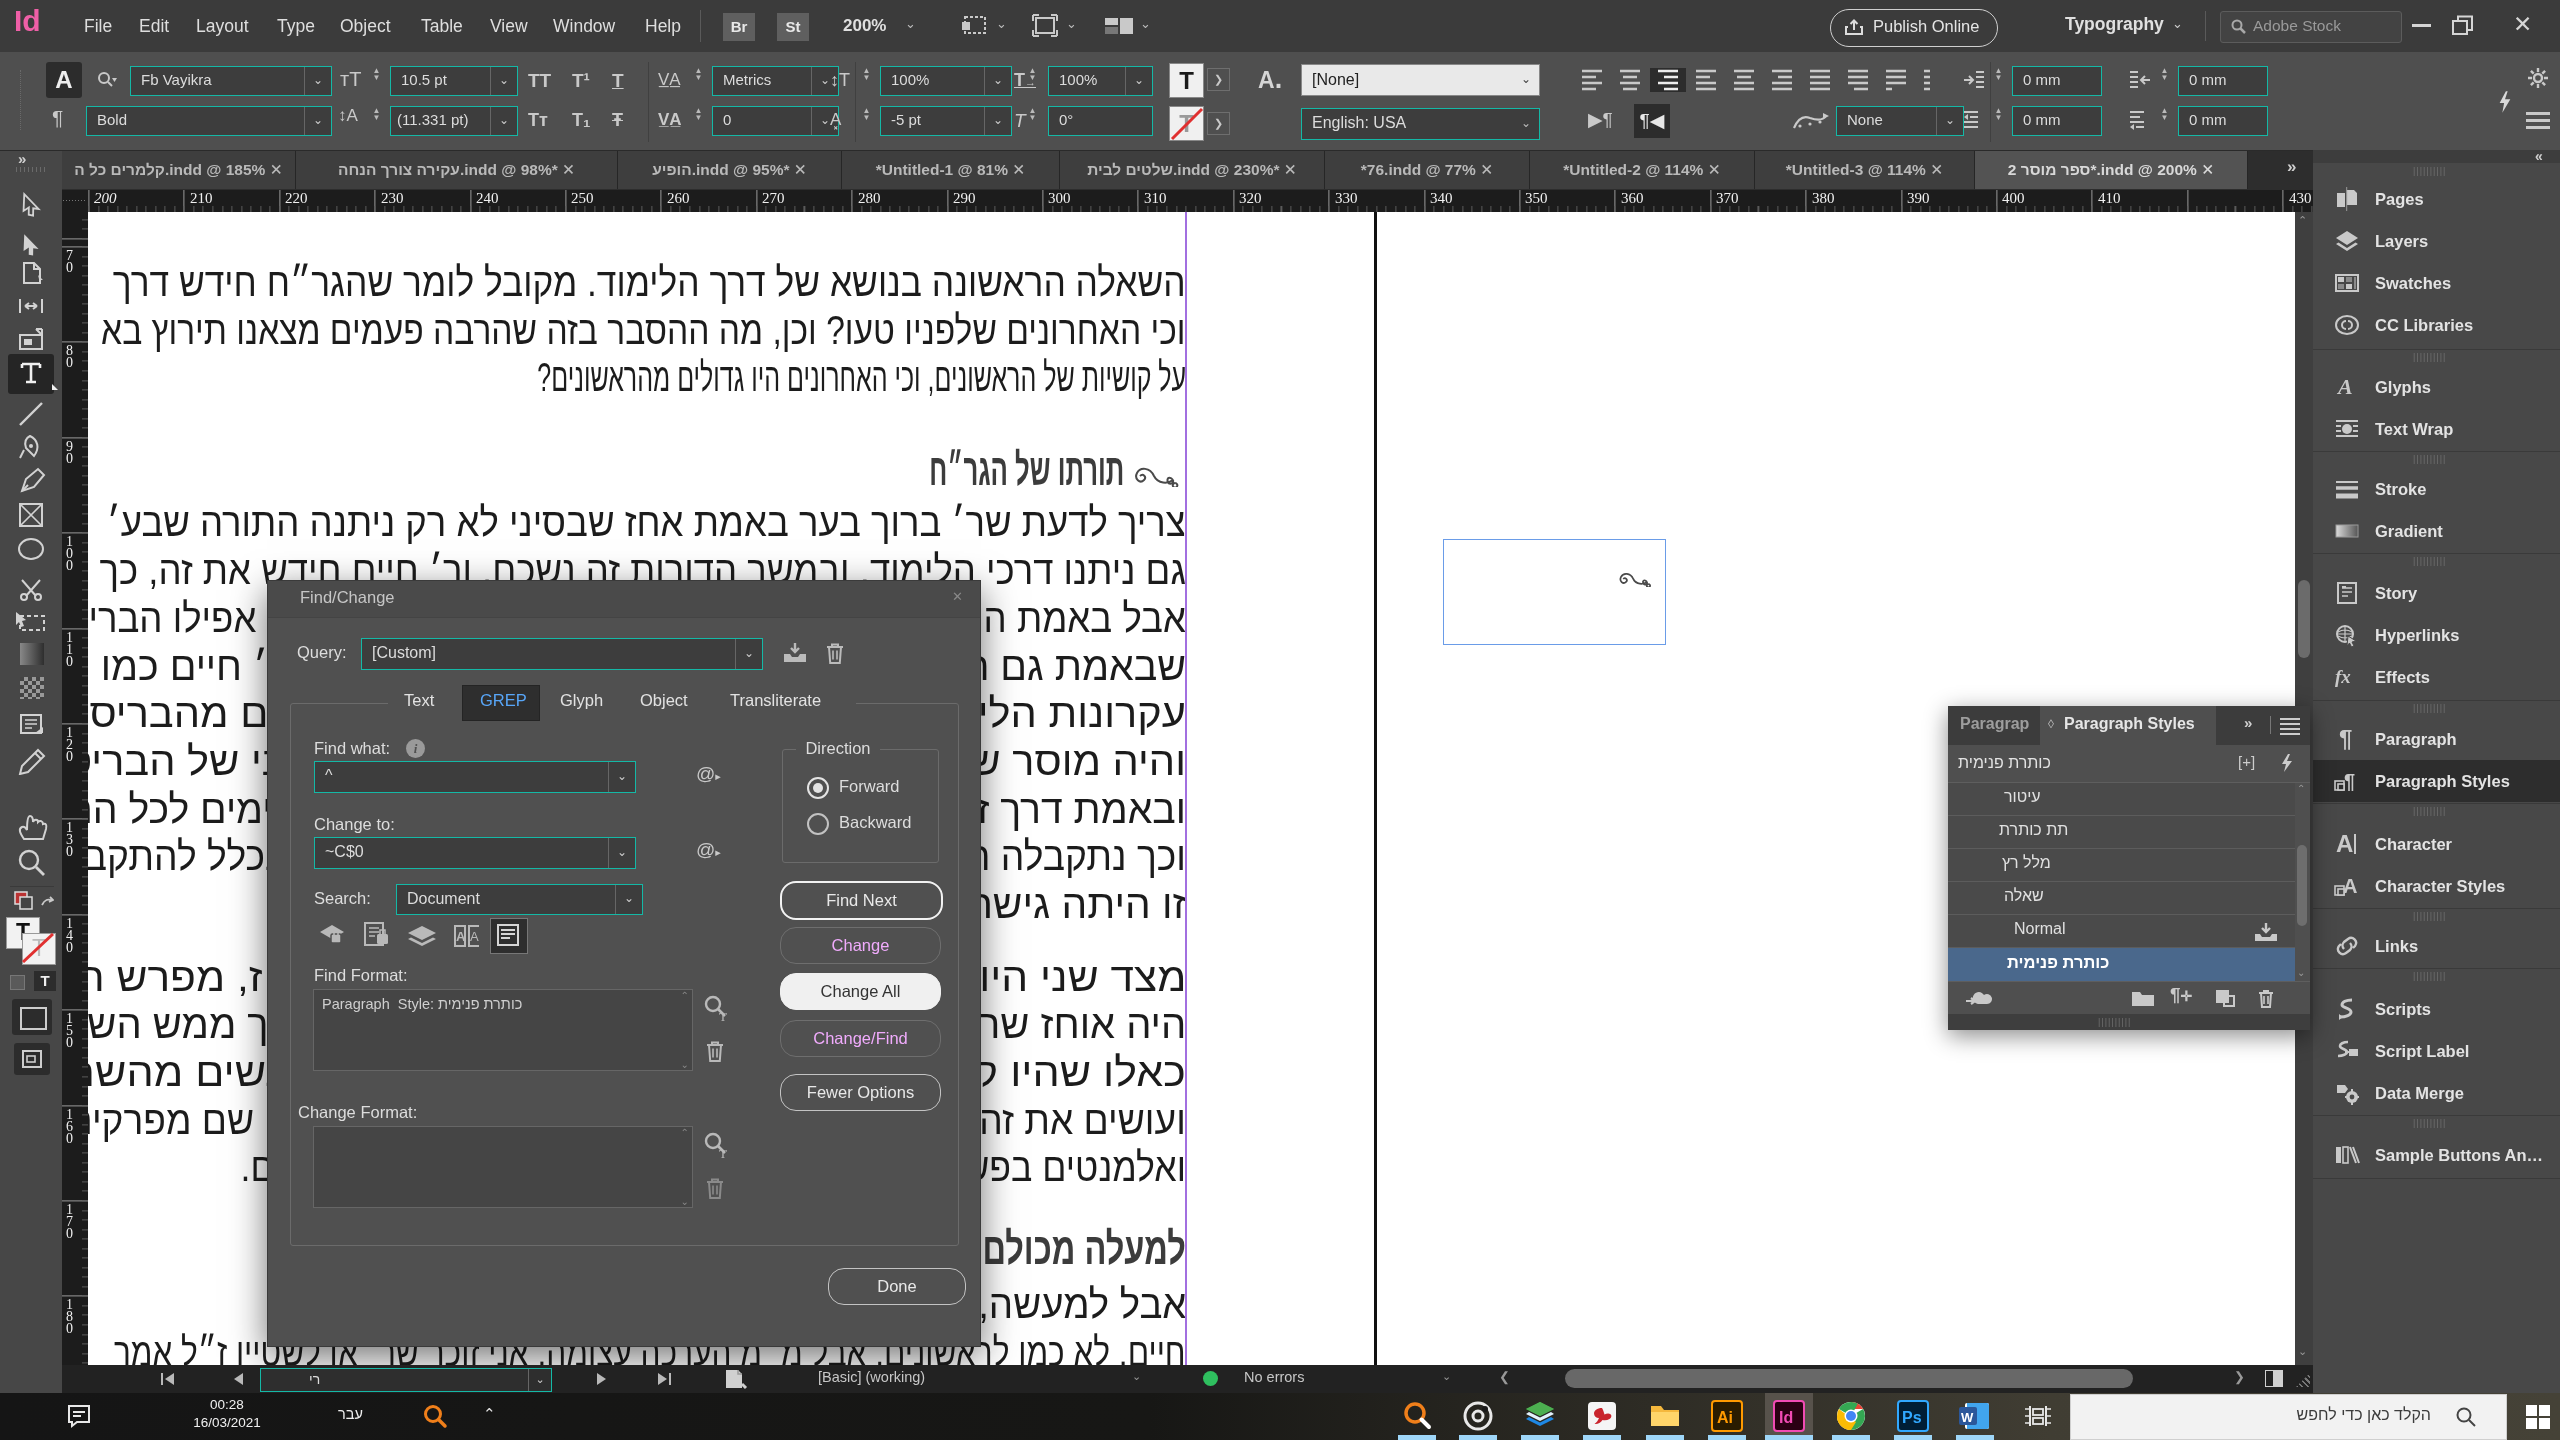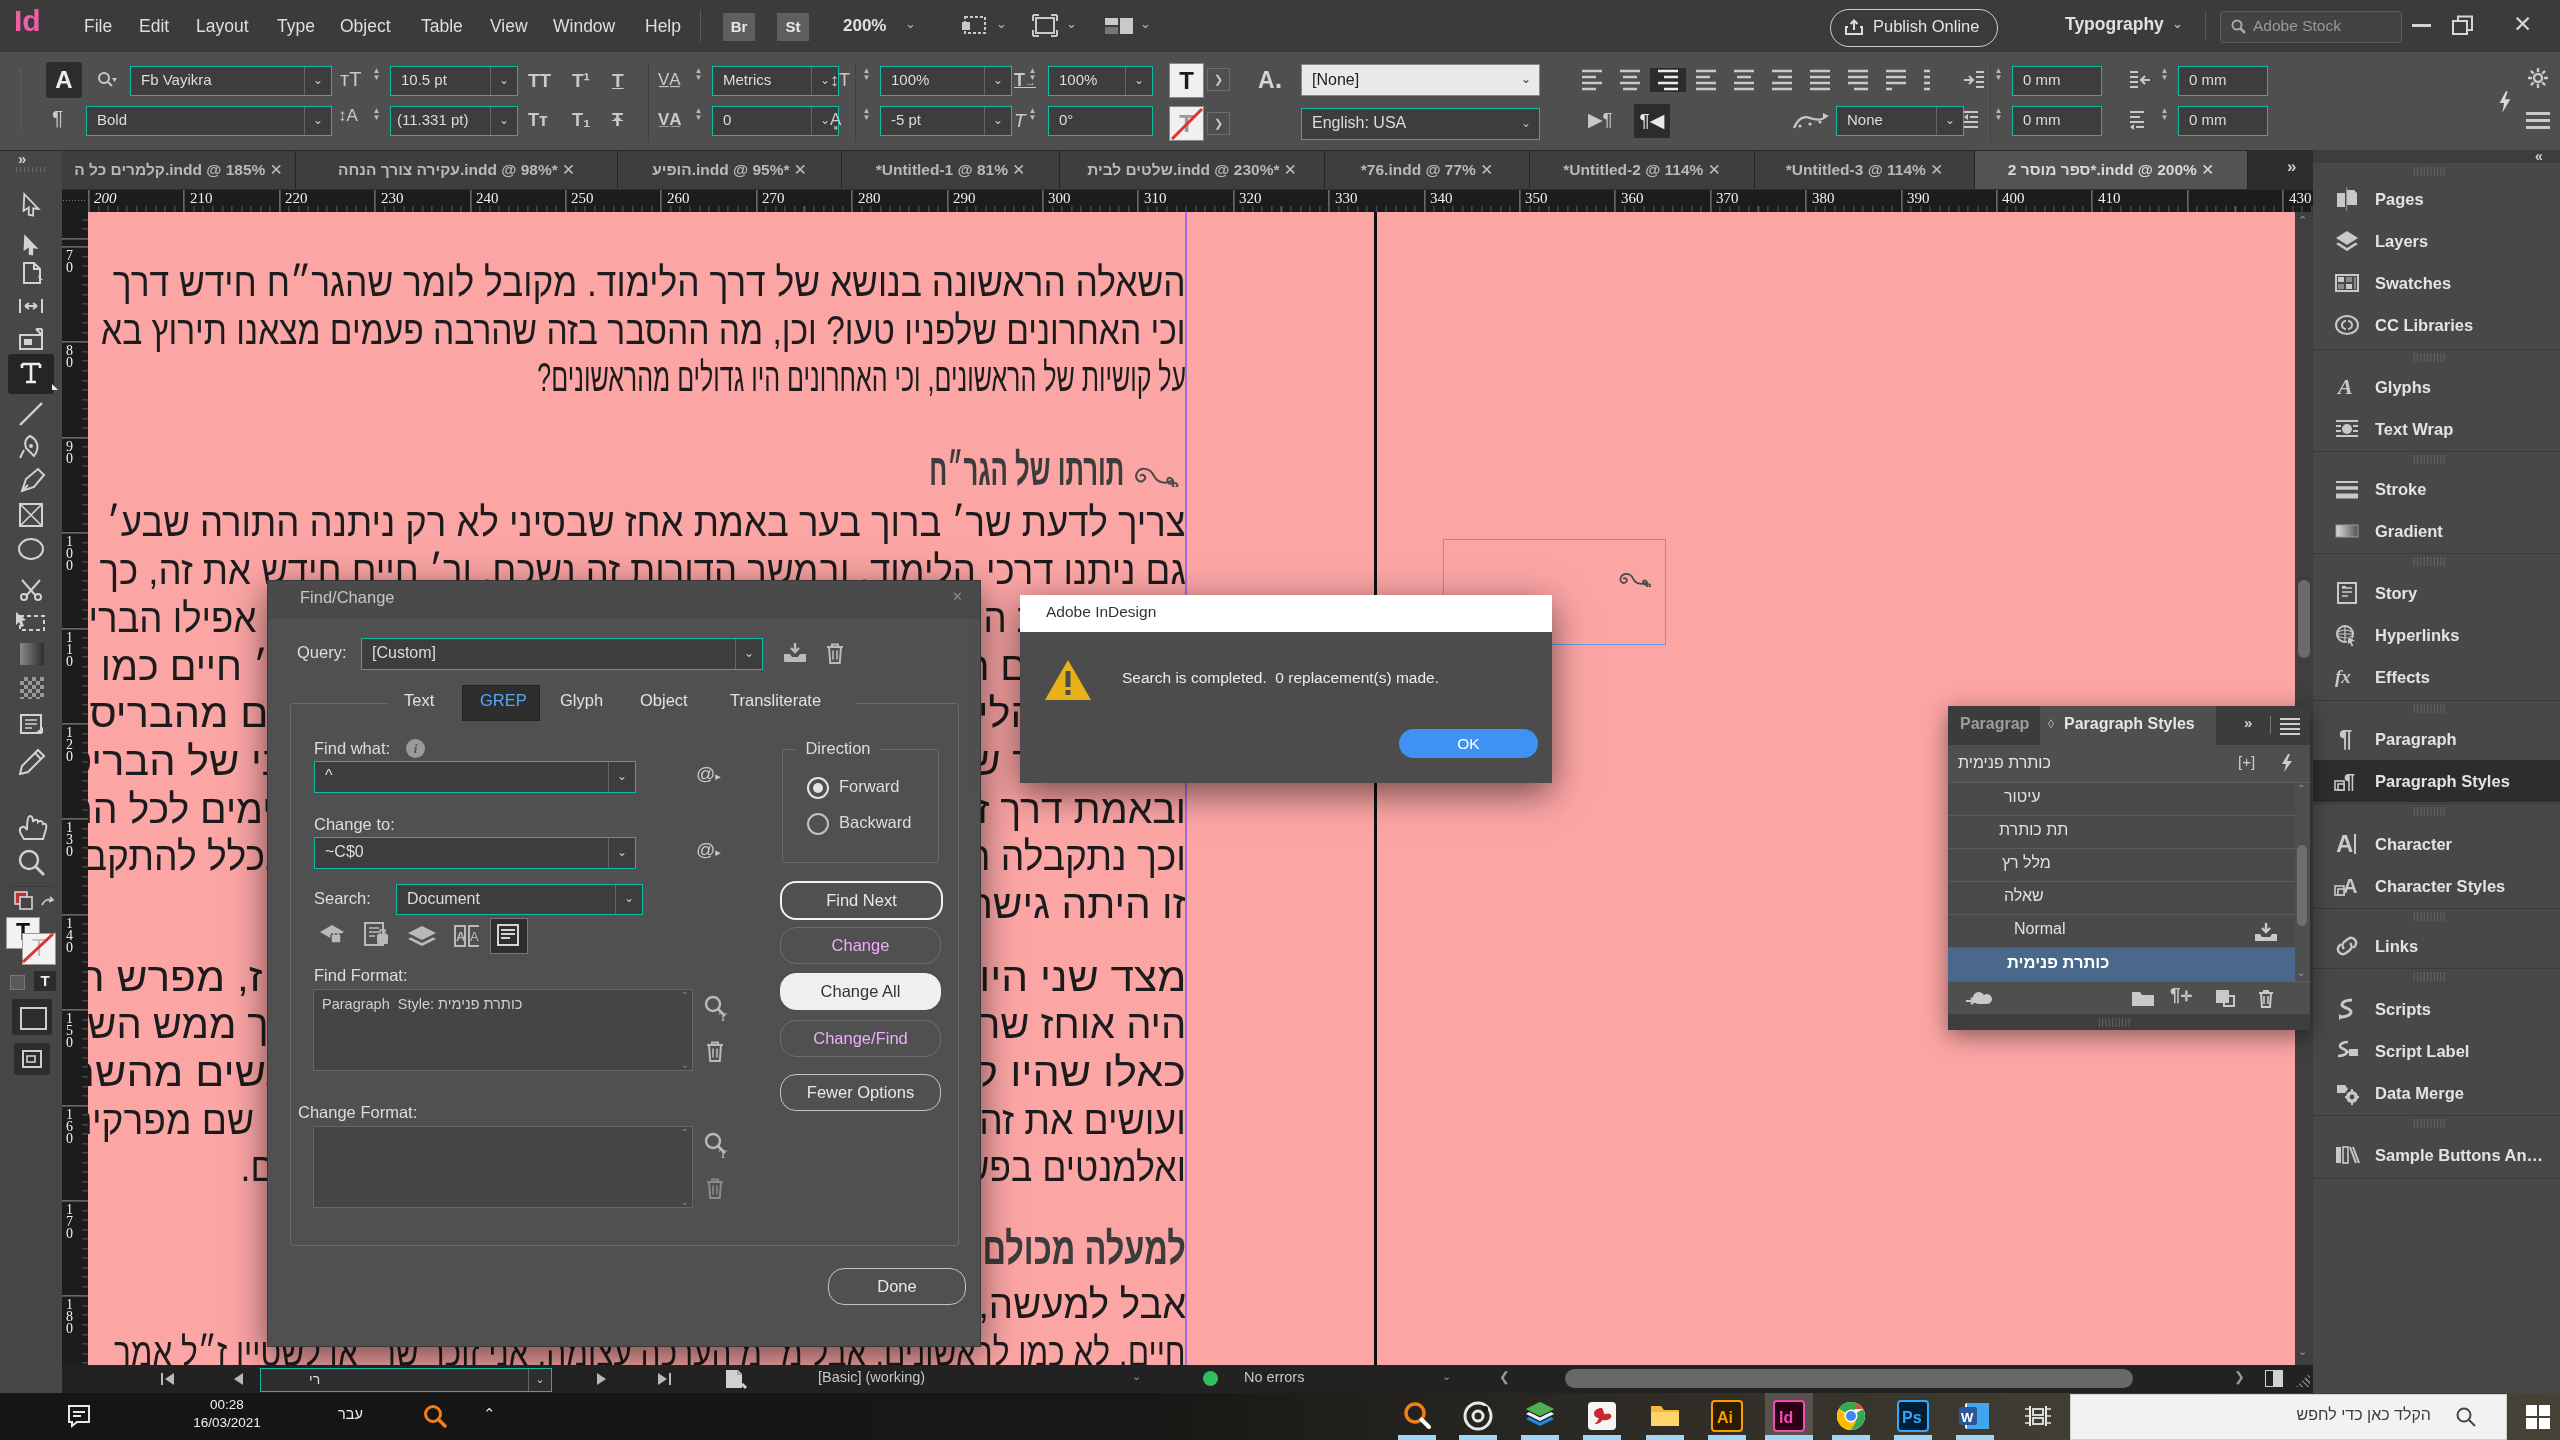--- a/index.html
+++ b/index.html
@@ -34,21 +34,21 @@
     background-image:repeating-linear-gradient(180deg,#5a5a5a 0 1px,transparent 1px 9.54px),
                      repeating-linear-gradient(180deg,#999 0 1px,transparent 1px 95.4px);
     background-size:6px 100%,100% 100%;
     background-position:right 34.4px,0 34.4px;
     background-repeat:repeat-y,repeat-y;}
   .vnum{position:absolute;left:4px;color:#f0f0f0;font-size:14px;line-height:12px;font-family:"Liberation Serif",serif;}
   
   #toolbar{left:0;top:151px;width:62px;height:1242px;background:#474747;border-right:1px solid #333;}
   .tool{position:absolute;left:0;width:62px;text-align:center;color:#d2d2d2;}
   
-  #canvas{left:88px;top:212px;width:2225px;height:1153px;background:#fca5a5;overflow:hidden;}
+  #canvas{left:88px;top:212px;width:2225px;height:1153px;background:#ffffff;overflow:hidden;}
   #textclip{position:absolute;left:0;top:-212px;width:1090px;height:1365px;overflow:hidden;}
   .hl{position:absolute;right:0;line-height:1;direction:rtl;white-space:nowrap;color:#1c1c1c;
       transform-origin:100% 50%;}
   
   .btn{position:absolute;border:1.5px solid #c3c3c3;border-radius:16px;color:#e8e8e8;
        font-size:16.5px;text-align:center;}
   .btn.dis{border-color:#6e6e6e;color:#f0abfc;}
   
   #dock{left:2313px;top:150px;width:247px;height:1243px;background:#484848;}
   .ditem{position:absolute;left:0;width:247px;height:42px;color:#e3e3e3;font-weight:bold;font-size:16.5px;line-height:42px;}
@@ -735,32 +735,20 @@
     <div class="abs" style="left:539px;top:232px;width:18px;height:18px;border-radius:50%;border:2px solid #c2c2c2;"></div>
     <div class="tx" style="left:571px;top:232px;color:#ddd;font-size:16.5px;">Backward</div>
 
     <div class="btn" style="left:512px;top:300px;width:159px;height:35px;line-height:35px;border-width:2.5px;border-color:#f2f2f2;">Find Next</div>
     <div class="btn dis" style="left:512px;top:346px;width:159px;height:35px;line-height:35px;">Change</div>
     <div class="btn" style="left:512px;top:392px;width:159px;height:35px;line-height:35px;background:#f0f0f0;color:#333;border-color:#f0f0f0;">Change All</div>
     <div class="btn dis" style="left:512px;top:439px;width:159px;height:35px;line-height:35px;">Change/Find</div>
     <div class="btn" style="left:512px;top:493px;width:159px;height:35px;line-height:35px;">Fewer Options</div>
     <div class="btn" style="left:560px;top:687px;width:136px;height:35px;line-height:35px;">Done</div>
   </div>
-  <div id="alertdlg" class="abs" style="left:1020px;top:595px;width:532px;height:188px;background:#4c4c4c;box-shadow:0 10px 34px rgba(0,0,0,.55);">
-    <div class="abs" style="left:0;top:0;width:532px;height:37px;background:#fff;">
-      <div class="tx" style="left:26px;top:8px;color:#333;font-size:15.5px;">Adobe InDesign</div>
-    </div>
-    <svg class="abs" style="left:1043px;top:658px;margin:0;left:23px;top:63px;position:absolute;" width="50" height="44" viewBox="0 0 50 44">
-        <path d="M25 2 L48 42 H2 Z" fill="#e8b118"></path>
-        <rect x="22.5" y="13" width="5" height="16" fill="#4c4c4c"></rect>
-        <rect x="22.5" y="32" width="5" height="5" fill="#4c4c4c"></rect>
-      </svg>
-    <div class="tx" style="left:102px;top:74px;color:#ececec;font-size:15.5px;">Search is completed.&nbsp; 0 replacement(s) made.</div>
-    <div class="abs" style="left:379px;top:134px;width:139px;height:29px;border-radius:15px;background:#3f92f2;color:#fff;font-size:15.5px;text-align:center;line-height:29px;">OK</div>
-  </div>
   <div id="statusbar" class="abs">
     <svg class="abs" style="left:98px;top:7px;" width="18" height="14" viewBox="0 0 18 14">
         <path d="M2 1 v12" stroke="#b9b9b9" stroke-width="2"></path>
         <path d="M14 1 L5 7 l9 6z" fill="#b9b9b9"></path>
       </svg>
     <svg class="abs" style="left:170px;top:7px;" width="14" height="14" viewBox="0 0 14 14">
         <path d="M11 1 L2 7 l9 6z" fill="#b9b9b9"></path>
       </svg>
     <div class="well" style="left:198px;top:3px;width:290px;height:22px;line-height:20px;font-size:14px;background:#2e2e2e;"><span style="padding-left:48px;">רי</span><span class="chev" style="line-height:20px;font-size:11px;width:22px;">⌄</span></div>
     <svg class="abs" style="left:532px;top:7px;" width="14" height="14" viewBox="0 0 14 14">

